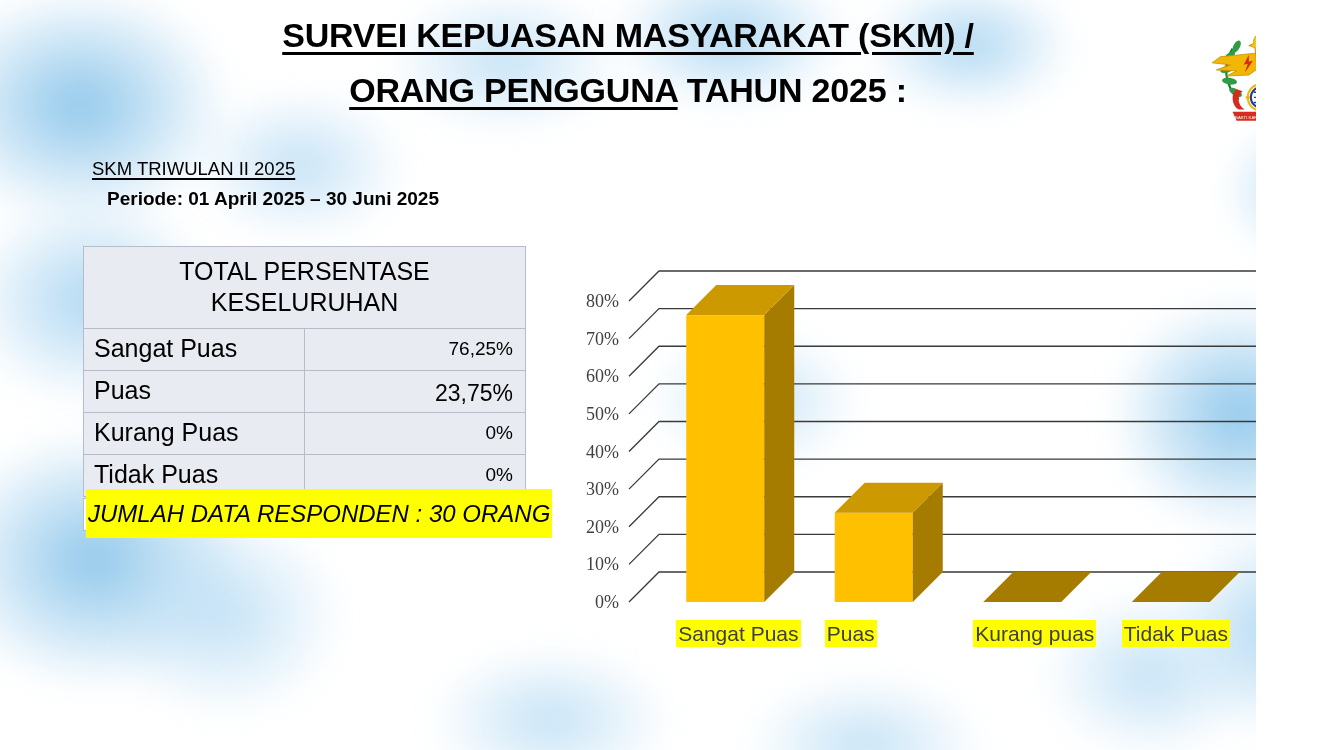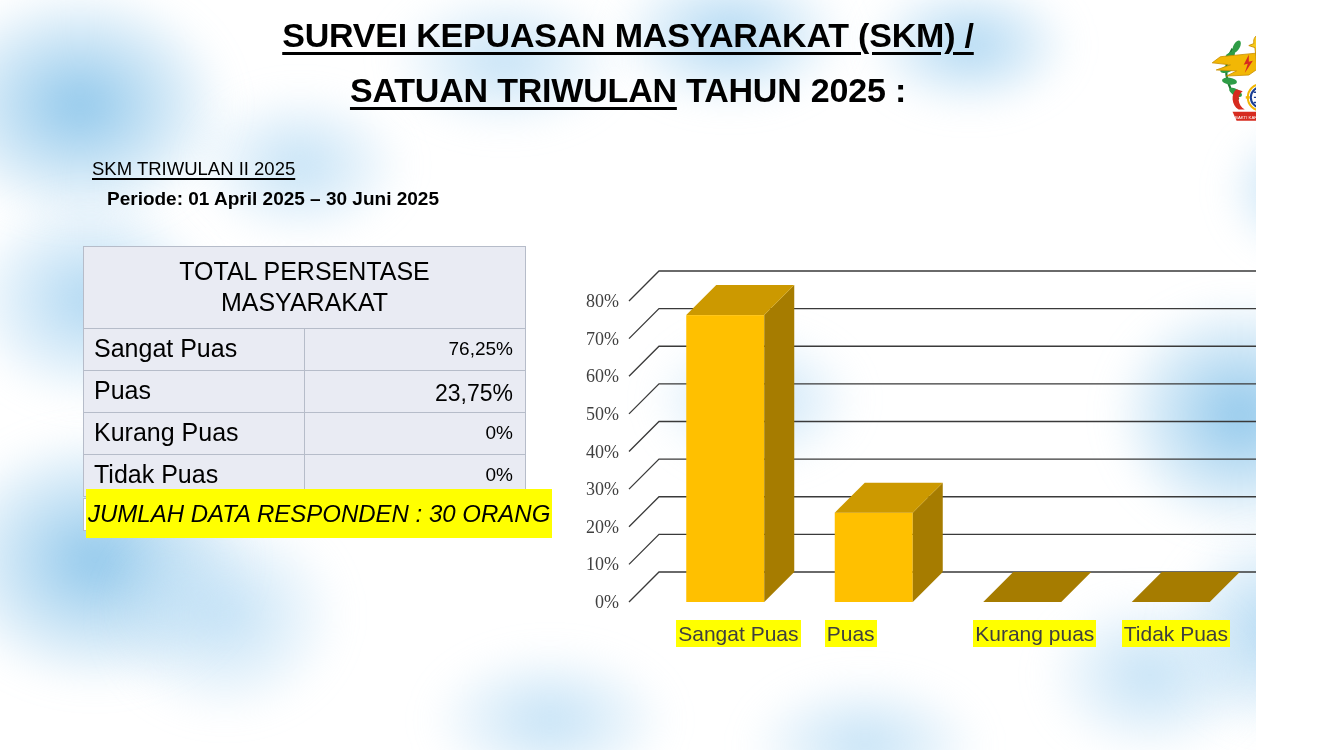--- a/index.html
+++ b/index.html
@@ -193,21 +193,21 @@
     <div class="cloud cl-c" style="left:380px;  top:620px;  width:340px; height:200px;"></div>
     <div class="cloud cl-c" style="left:700px;  top:650px;  width:330px; height:190px;"></div>
     <div class="cloud cl-b" style="left:1190px; top:90px;   width:230px; height:200px;"></div>
   </div>
 
   <div class="title-block">
     <div class="title-line">
       <span class="u">SURVEI KEPUASAN MASYARAKAT (SKM) /</span>
     </div>
     <div class="title-line">
-      <span class="u">SATUAN TRIWULAN</span><span class="nu"> TAHUN 2025 :</span>
+      <span class="u">ORANG PENGGUNA</span><span class="nu"> TAHUN 2025 :</span>
     </div>
   </div>
 
   <div class="emblem">
     <svg viewBox="0 0 120 120" width="122" height="122" aria-hidden="true">
 
       <g stroke="#1e7a33" stroke-width="2.2" fill="none">
         <path d="M38 86 C 24 72, 22 52, 32 36"></path>
         <path d="M82 86 C 96 72, 98 52, 88 36"></path>
       </g>
@@ -262,21 +262,21 @@
   <div class="subtitle">
     <div><span class="sub-1">SKM TRIWULAN II 2025</span></div>
     <div class="sub-2">Periode: 01 April 2025 – 30 Juni 2025</div>
   </div>
 
   <table class="pct-table">
     <tbody>
       <tr>
         <td class="hdr" colspan="2">
           <div>TOTAL PERSENTASE</div>
-          <div>MASYARAKAT</div>
+          <div>KESELURUHAN</div>
         </td>
       </tr>
       <tr>
         <td class="lbl">Sangat Puas</td>
         <td class="val">76,25%</td>
       </tr>
       <tr>
         <td class="lbl">Puas</td>
         <td class="val alt">23,75%</td>
       </tr>

